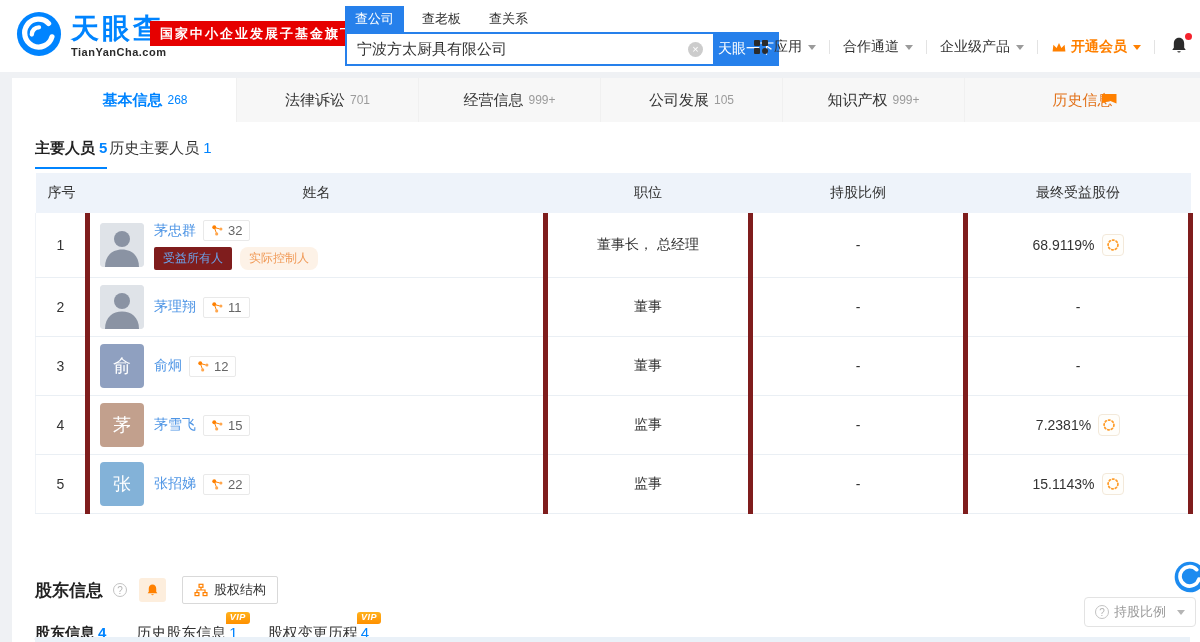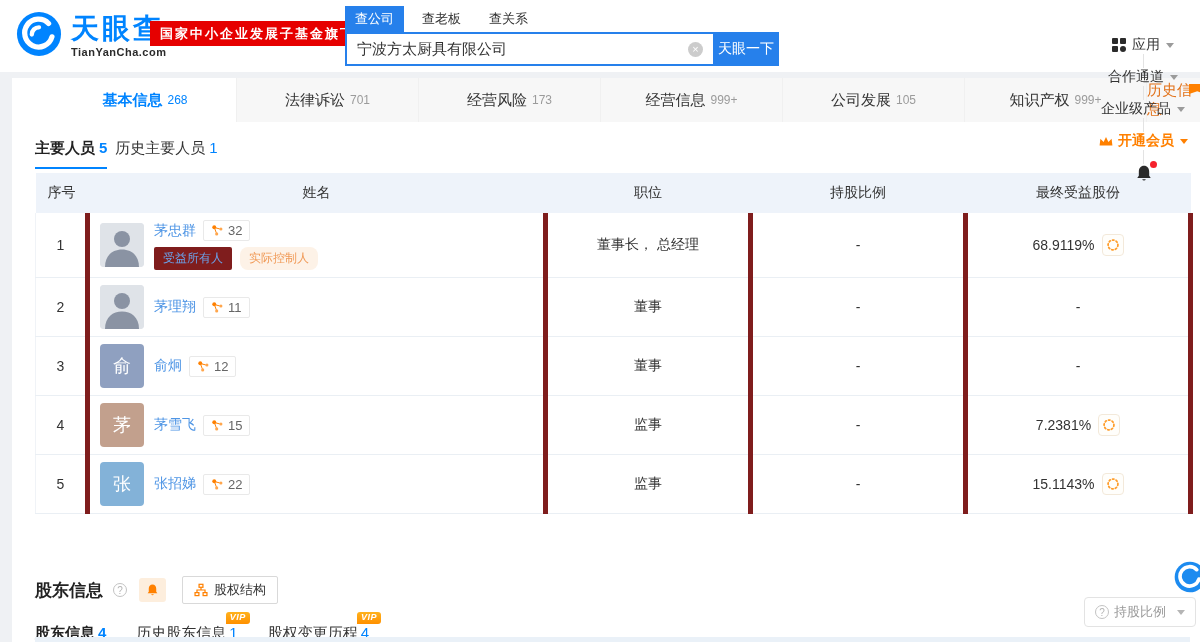--- a/index.html
+++ b/index.html
@@ -19,21 +19,21 @@
   .search-wrap { position:absolute; left:345px; top:8px; }
   .search-tabs { display:flex; align-items:flex-end; height:24px; }
   .search-tab { font-size:13px; color:#333; padding:4px 10px; cursor:pointer; margin-right:8px; }
   .search-tab.active { background:#2680eb; color:#fff; }
   .search-row { display:flex; }
   .input-wrap { position:relative; }
   .search-input { width:368px; height:34px; border:2px solid #2680eb; border-right:none; padding:0 45px 0 10px; font-size:15px; color:#333; outline:none; }
   .clear-btn { position:absolute; right:10px; top:10px; width:15px; height:15px; border-radius:50%; background:#ccc; color:#fff; font-size:11px; line-height:15px; text-align:center; cursor:pointer; }
   .search-btn { width:66px; height:34px; background:#2680eb; color:#fff; font-size:14px; border:none; cursor:pointer; }
 
-  .top-nav { position:absolute; right:12px; top:36px; display:flex; align-items:center; font-size:14px; color:#333;flex-direction:column; }
+  .top-nav { position:absolute; right:12px; top:36px; display:flex; align-items:center; font-size:14px; color:#333; }
   .nav-item { display:flex; align-items:center; cursor:pointer; white-space:nowrap; }
   .nav-sep { width:1px; height:14px; background:#e3e3e3; margin:0 13px; }
   .caret { width:0; height:0; border:4px solid transparent; border-top:5px solid #9b9b9b; margin-left:6px; margin-top:5px; }
   .caret.orange { border-top-color:#ff8000; }
   .vip-nav { color:#ff8000; font-weight:bold; }
   .grid-icon { display:inline-grid; grid-template-columns:6px 6px; grid-gap:2px; margin-right:6px; }
   .grid-icon i { width:6px; height:6px; background:#2b2b2b; border-radius:1px; }
   .grid-icon i:last-child { border-radius:50%; }
   .bell-wrap { position:relative; margin-left:2px; cursor:pointer; }
   .red-dot { position:absolute; top:-3px; right:-4px; width:7px; height:7px; background:#f5222d; border-radius:50%; }
@@ -45,21 +45,21 @@
   .main-tab { flex:0 0 182px; display:flex; align-items:center; justify-content:center; gap:5px; font-size:15px; color:#333; cursor:pointer; position:relative; border-left:1px solid #f0f0f0; }
   .main-tab:first-child { border-left:none; }
   .main-tab .count { font-size:12px; color:#9b9b9b; }
   .main-tab.active { background:#fff; color:#0084ff; font-weight:bold; }
   .main-tab.active .count { color:#0084ff; font-weight:normal; }
   .main-tab.orange { color:#e2731c; }
   .main-tab.last { flex:1 1 auto; }
   .ribbon { position:absolute; top:3px; right:-4px; width:15px; height:10px; background:#ff8000; clip-path:polygon(0 0,100% 0,100% 100%,55% 72%,0 100%); }
   .main-tab .label { position:relative; }
 
-  .staff-tabs { display:flex; gap:8px; align-items:flex-end; margin:17px 0 0 23px; }
+  .staff-tabs { display:flex; gap:2px; align-items:flex-end; margin:17px 0 0 23px; }
   .s-tab { font-size:15px; color:#333; position:relative; padding-bottom:11px; cursor:pointer; }
   .s-tab .count { color:#0084ff; margin-left:4px; }
   .s-tab.active { font-weight:bold; color:#222; }
   .s-tab.active::after { content:""; position:absolute; left:0; right:0; bottom:0; height:2px; background:#0084ff; }
 
   
   table.people { margin:4px 0 0 23px; width:1155px; border-collapse:collapse; table-layout:fixed; }
   table.people th { background:#eef3fa; height:40px; font-size:14px; font-weight:normal; color:#333; }
   table.people td { border-bottom:1px solid #eaeff4; border-right:5px solid #7f1d1d; font-size:14px; color:#333;margin-top:43px; }
   table.people tr td:first-child { border-left:1px solid #f0f3f7; }
@@ -178,24 +178,20 @@
 
 <div class="main">
   <div class="main-tabs">
       <div class="main-tab active">
         <span class="label">基本信息</span>
         <span class="count">268</span>
       </div>
       <div class="main-tab">
         <span class="label">法律诉讼</span>
         <span class="count">701</span>
-      </div>
-      <div class="main-tab">
-        <span class="label">经营风险</span>
-        <span class="count">173</span>
       </div>
       <div class="main-tab">
         <span class="label">经营信息</span>
         <span class="count">999+</span>
       </div>
       <div class="main-tab">
         <span class="label">公司发展</span>
         <span class="count">105</span>
       </div>
       <div class="main-tab">

